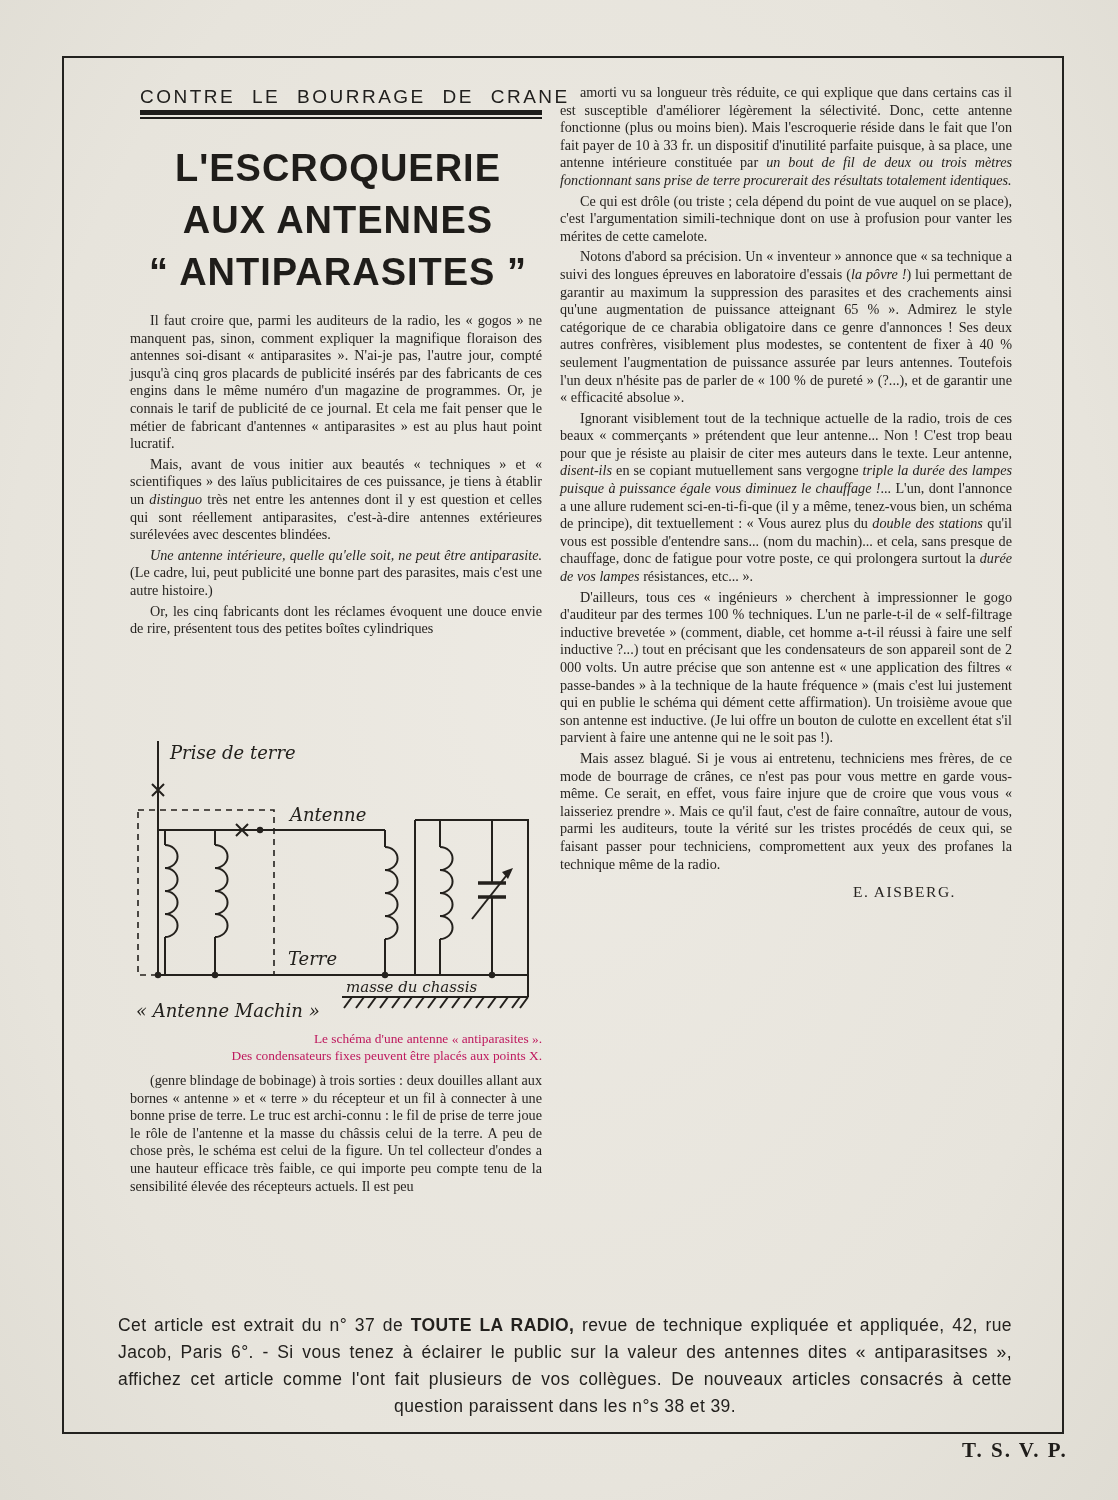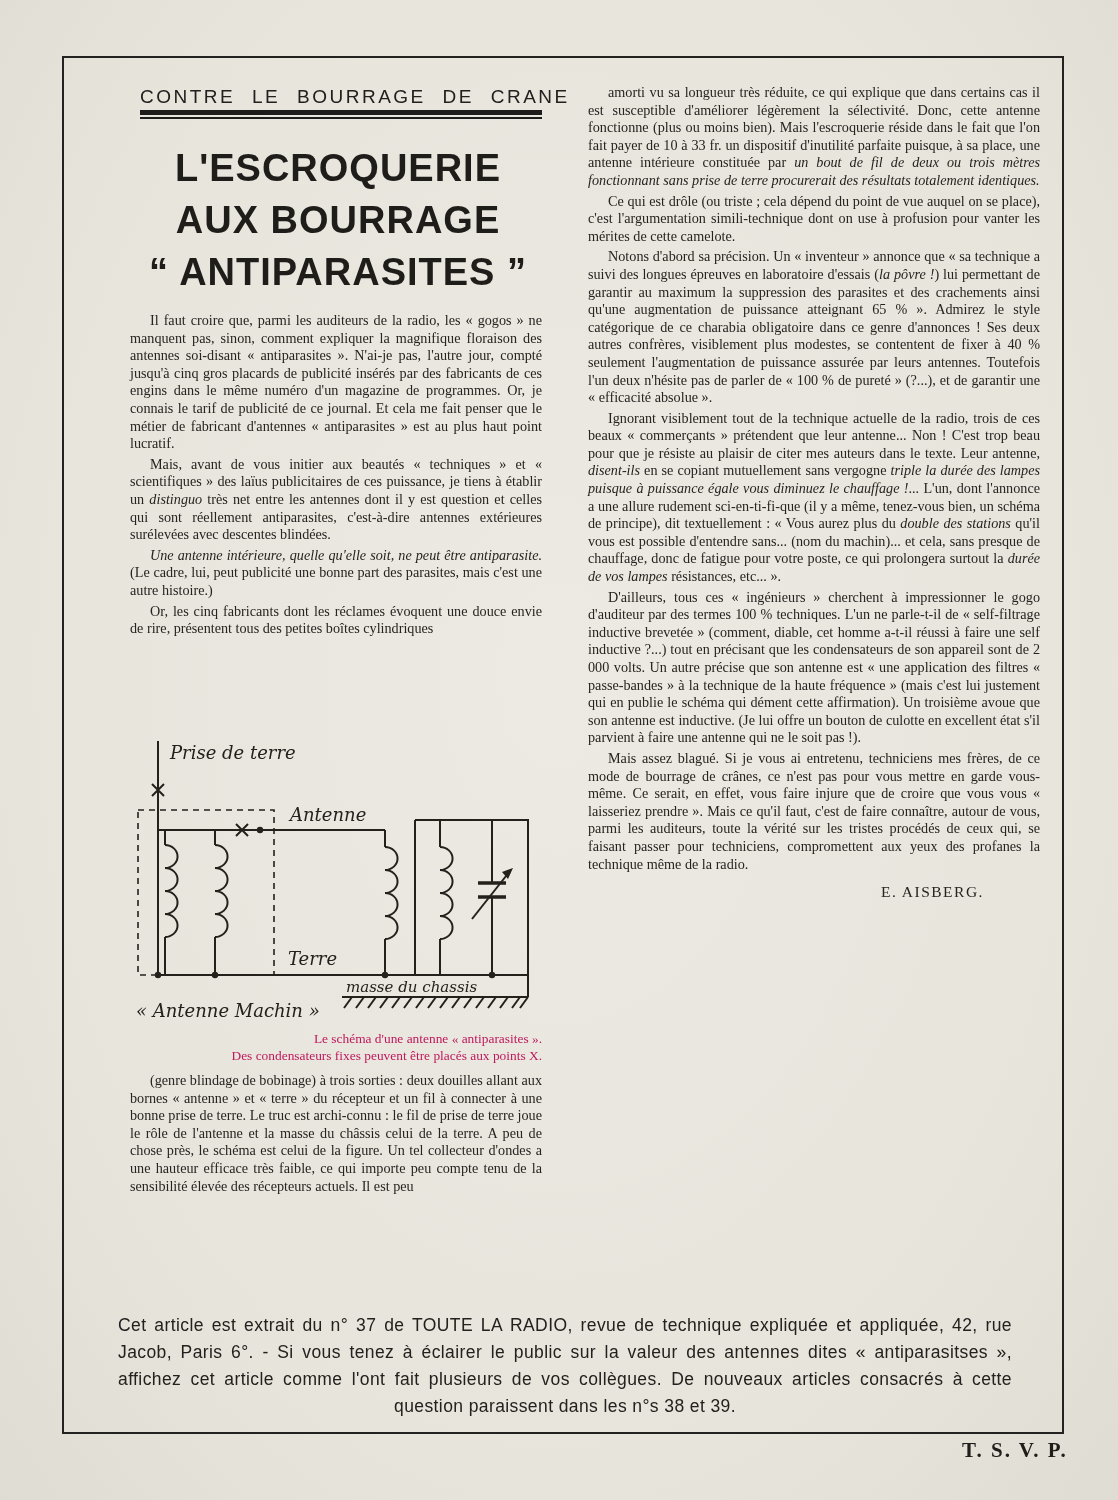--- a/index.html
+++ b/index.html
@@ -34,21 +34,21 @@
     letter-spacing:1px; color:#1f1d1a;
   }
   .title span { display:block; }
   .col p {
     font-size:14.2px; line-height:17.6px; text-align:justify;
     text-indent:20px; margin:0 0 3px 0;
   }
   .col p i { font-style:italic; }
   .colA { position:absolute; left:130px; top:312px; width:412px; }
   .colB { position:absolute; left:130px; top:1072px; width:412px;font-family:Liberation Serif, serif; }
-  .colR { position:absolute; left:588px; top:84px; width:452px; }
+  .colR { position:absolute; left:560px; top:84px; width:452px; }
   .signature {
     text-align:right; padding-right:56px; margin-top:10px;
     font-size:15.5px; letter-spacing:1.5px;
   }
   .schematic { position:absolute; left:130px; top:735px; width:412px; height:290px; }
   .schematic .wire { stroke:#24211d; stroke-width:2; fill:none; }
   .schematic .thick { stroke:#24211d; stroke-width:3.5; fill:none; }
   .schematic .dashedbox { stroke:#24211d; stroke-width:1.6; fill:none; stroke-dasharray:6 5; }
   .schematic .dot { fill:#24211d; }
   .schematic text {
@@ -59,38 +59,38 @@
     position:absolute; left:130px; top:1030px; width:412px;
     text-align:right; font-size:13.4px; line-height:17px; color:#be185d;
   }
   .footer {
     position:absolute; left:118px; top:1312px; width:894px;
     font-family:"Liberation Sans", sans-serif;
     font-size:17.5px; line-height:27px; color:#23211e;
     letter-spacing:0.4px;
   }
   .footer p { text-align:justify; text-align-last:center; }
-  .footer p b { font-weight:normal; }
+  .footer p b { font-weight:bold; }
   .tsvp {
     position:absolute; left:938px; top:1438px;
     font-family:"Liberation Serif", serif; font-weight:bold;
     font-size:21px; letter-spacing:2px; color:#1f1d1a; white-space:nowrap;margin-left:24px;
   }
 </style>
 </head>
 <body>
 
 <div class="frame"></div>
 
 <div class="kicker">CONTRE LE BOURRAGE DE CRANE</div>
 <div class="kicker-rule"></div>
 
 <h1 class="title">
   <span>L'ESCROQUERIE</span>
-  <span>AUX BOURRAGE</span>
+  <span>AUX ANTENNES</span>
   <span>“ ANTIPARASITES ”</span>
 </h1>
 
 <div class="col colA">
     <p><span>Il faut croire que, parmi les auditeurs de la radio, les « gogos » ne manquent pas, sinon, comment expliquer la magnifique floraison des antennes soi-disant « antiparasites ». N'ai-je pas, l'autre jour, compté jusqu'à cinq gros placards de publicité insérés par des fabricants de ces engins dans le même numéro d'un magazine de programmes. Or, je connais le tarif de publicité de ce journal. Et cela me fait penser que le métier de fabricant d'antennes « antiparasites » est au plus haut point lucratif.</span></p>
     <p><span>Mais, avant de vous initier aux beautés « techniques » et « scientifiques » des laïus publicitaires de ces puissance, je tiens à établir un </span><i>distinguo</i><span> très net entre les antennes dont il y est question et celles qui sont réellement antiparasites, c'est-à-dire antennes extérieures surélevées avec descentes blindées.</span></p>
     <p><i>Une antenne intérieure, quelle qu'elle soit, ne peut être antiparasite.</i><span> (Le cadre, lui, peut publicité une bonne part des parasites, mais c'est une autre histoire.)</span></p>
     <p><span>Or, les cinq fabricants dont les réclames évoquent une douce envie de rire, présentent tous des petites boîtes cylindriques</span></p>
   </div>
 

